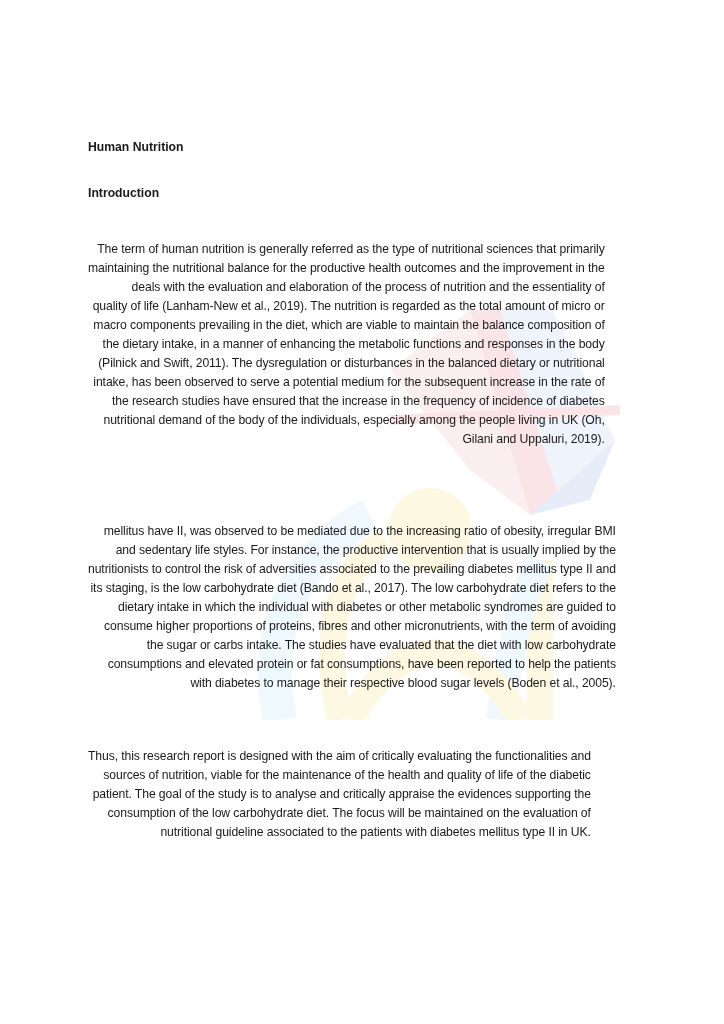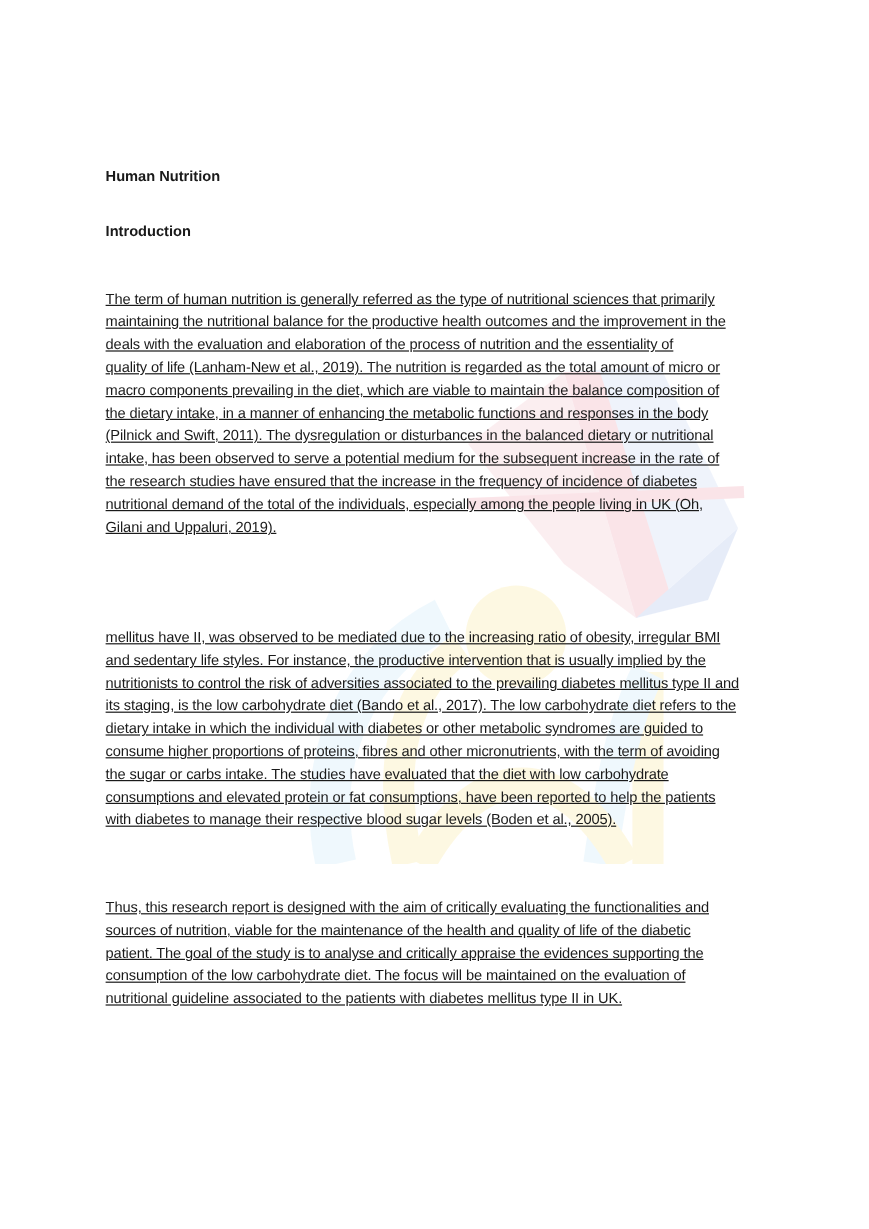--- a/index.html
+++ b/index.html
@@ -1,23 +1,23 @@
 <!DOCTYPE html>
 <html><head>
 <meta charset="utf-8">
 <style>
   html, body { margin: 0; padding: 0; background: #ffffff; }
   body { width: 724px; height: 1024px; position: relative; overflow: hidden; }
-  .page { position: absolute; left: 0; top: 0; width: 724px; height: 780px; background: #fff; }
+  .page { position: absolute; left: 0; top: 0; width: 724px; height: 780px; background: #fff; text-align: right; }
   .watermark { position: absolute; left: 220px; top: 300px; width: 420px; height: 420px; opacity: 0.28; }
   .content { position: absolute; left: 88px; top: 0; width: 560px; color: #1a1a1a;
              font-family: "Liberation Sans", sans-serif; font-size: 12.2px; }
   .heading { position: absolute; left: 0; font-weight: bold; white-space: nowrap; }
   .para { position: absolute; left: 0; }
-  .line { display: block; height: 19px; line-height: 19px; white-space: nowrap; letter-spacing: -0.1px; text-decoration: underline; }
+  .line { display: block; height: 19px; line-height: 19px; white-space: nowrap; letter-spacing: -0.1px; }
 </style>
 </head>
 <body>
 
 <div class="page">
 
   <svg class="watermark" viewBox="0 0 420 420">
 
     <g>
       <polygon points="250,10 330,5 395,140 310,215" fill="#c9d6f2"></polygon>
@@ -43,21 +43,21 @@
     <div class="para" style="top:240px;">
       <span class="line">The term of human nutrition is generally referred as the type of nutritional sciences that primarily</span>
       <span class="line">maintaining the nutritional balance for the productive health outcomes and the improvement in the</span>
       <span class="line">deals with the evaluation and elaboration of the process of nutrition and the essentiality of</span>
       <span class="line">quality of life (Lanham-New et al., 2019). The nutrition is regarded as the total amount of micro or</span>
       <span class="line">macro components prevailing in the diet, which are viable to maintain the balance composition of</span>
       <span class="line">the dietary intake, in a manner of enhancing the metabolic functions and responses in the body</span>
       <span class="line">(Pilnick and Swift, 2011). The dysregulation or disturbances in the balanced dietary or nutritional</span>
       <span class="line">intake, has been observed to serve a potential medium for the subsequent increase in the rate of</span>
       <span class="line">the research studies have ensured that the increase in the frequency of incidence of diabetes</span>
-      <span class="line">nutritional demand of the total of the individuals, especially among the people living in UK (Oh,</span>
+      <span class="line">nutritional demand of the body of the individuals, especially among the people living in UK (Oh,</span>
       <span class="line">Gilani and Uppaluri, 2019).</span>
     </div>
 
     <div class="para" style="top:522px;">
       <span class="line">mellitus have II, was observed to be mediated due to the increasing ratio of obesity, irregular BMI</span>
       <span class="line">and sedentary life styles. For instance, the productive intervention that is usually implied by the</span>
       <span class="line">nutritionists to control the risk of adversities associated to the prevailing diabetes mellitus type II and</span>
       <span class="line">its staging, is the low carbohydrate diet (Bando et al., 2017). The low carbohydrate diet refers to the</span>
       <span class="line">dietary intake in which the individual with diabetes or other metabolic syndromes are guided to</span>
       <span class="line">consume higher proportions of proteins, fibres and other micronutrients, with the term of avoiding</span>

